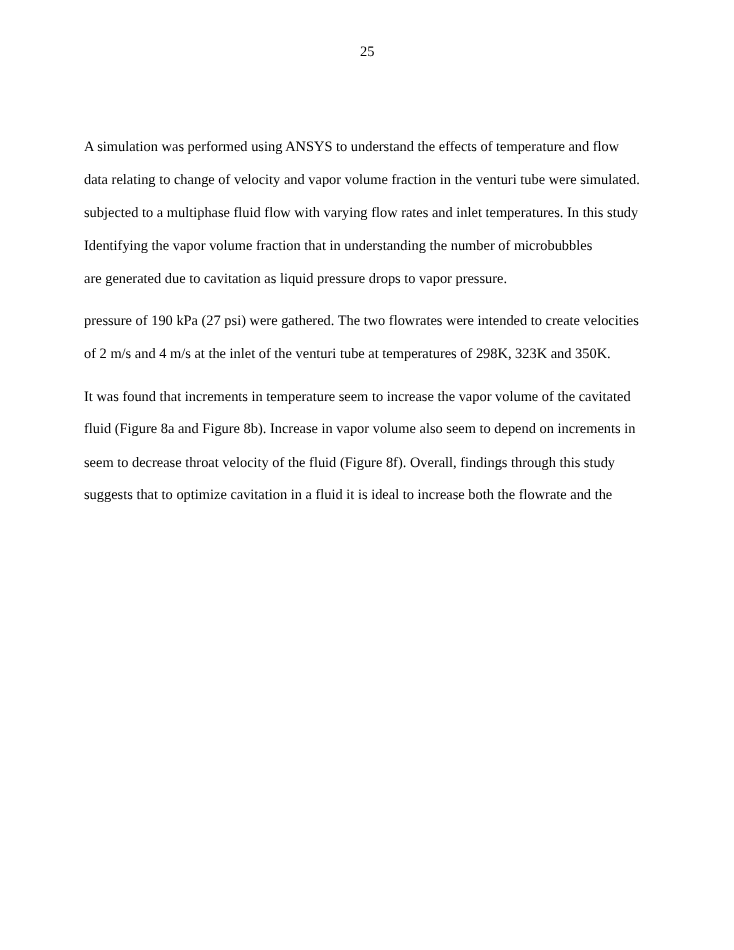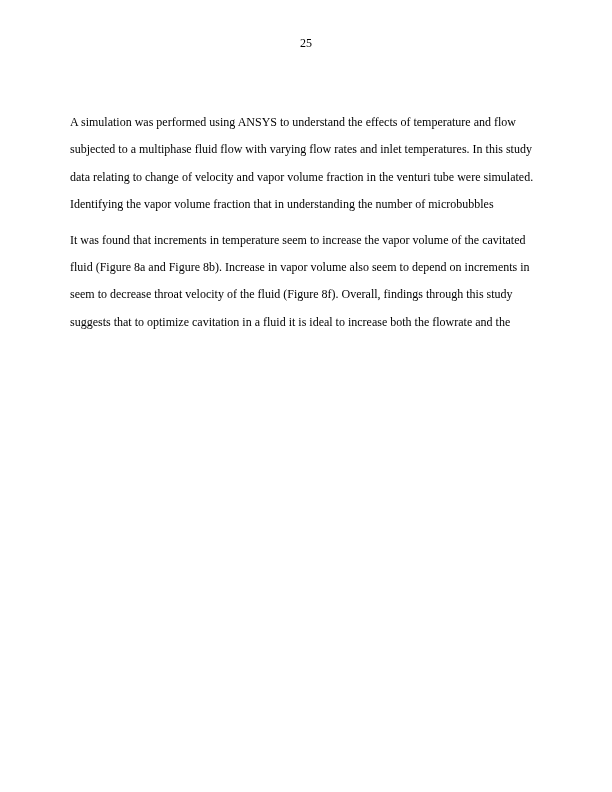--- a/index.html
+++ b/index.html
@@ -48,26 +48,29 @@
 <body>
 
 <div class="page">
 
   <div class="page-number">25</div>
 
   <div class="body-text">
 
     <p class="para">
       <span class="line">A simulation was performed using ANSYS to understand the effects of temperature and flow</span>
+      <span class="line">data relating to change of velocity and vapor volume fraction in the venturi tube were simulated.</span>
       <span class="line">subjected to a multiphase fluid flow with varying flow rates and inlet temperatures. In this study</span>
-      <span class="line">data relating to change of velocity and vapor volume fraction in the venturi tube were simulated.</span>
       <span class="line">Identifying the vapor volume fraction that in understanding the number of microbubbles</span>
+      <span class="line">are generated due to cavitation as liquid pressure drops to vapor pressure.</span>
     </p>
 
     <p class="para">
+      <span class="line">pressure of 190 kPa (27 psi) were gathered. The two flowrates were intended to create velocities</span>
+      <span class="line">of 2 m/s and 4 m/s at the inlet of the venturi tube at temperatures of 298K, 323K and 350K.</span>
     </p>
 
     <p class="para">
       <span class="line">It was found that increments in temperature seem to increase the vapor volume of the cavitated</span>
       <span class="line">fluid (Figure 8a and Figure 8b). Increase in vapor volume also seem to depend on increments in</span>
       <span class="line">seem to decrease throat velocity of the fluid (Figure 8f). Overall, findings through this study</span>
       <span class="line">suggests that to optimize cavitation in a fluid it is ideal to increase both the flowrate and the</span>
     </p>
 
   </div>

